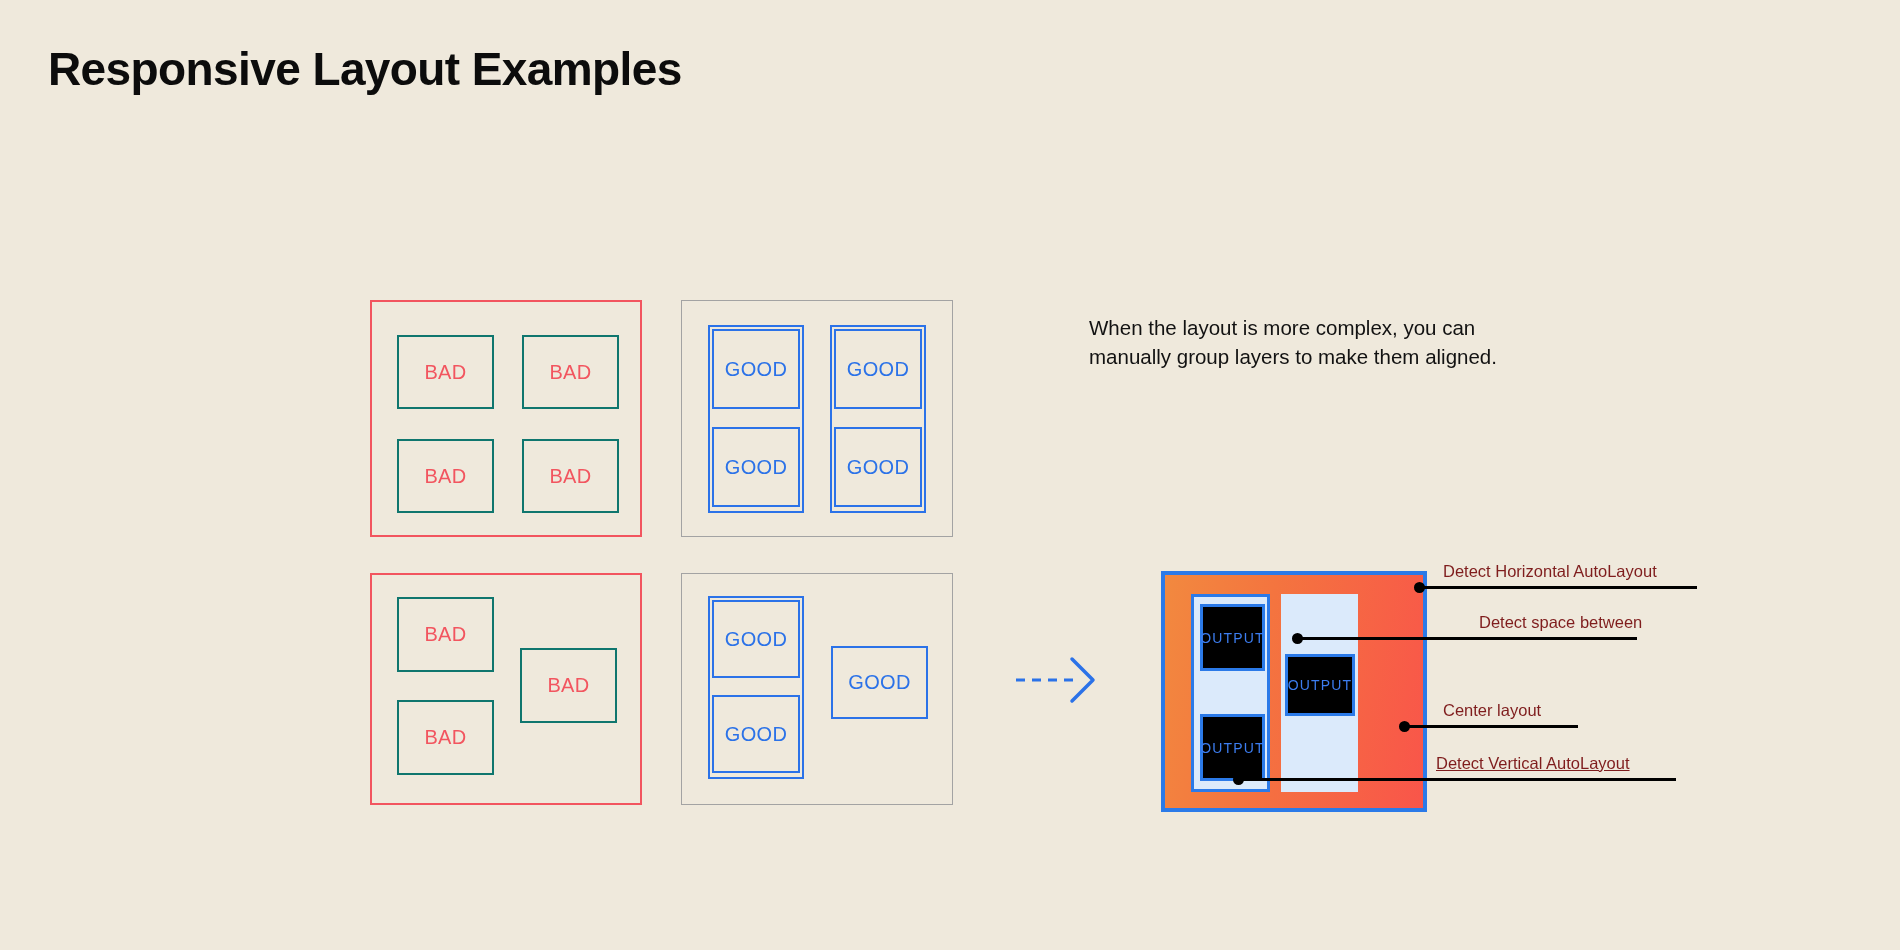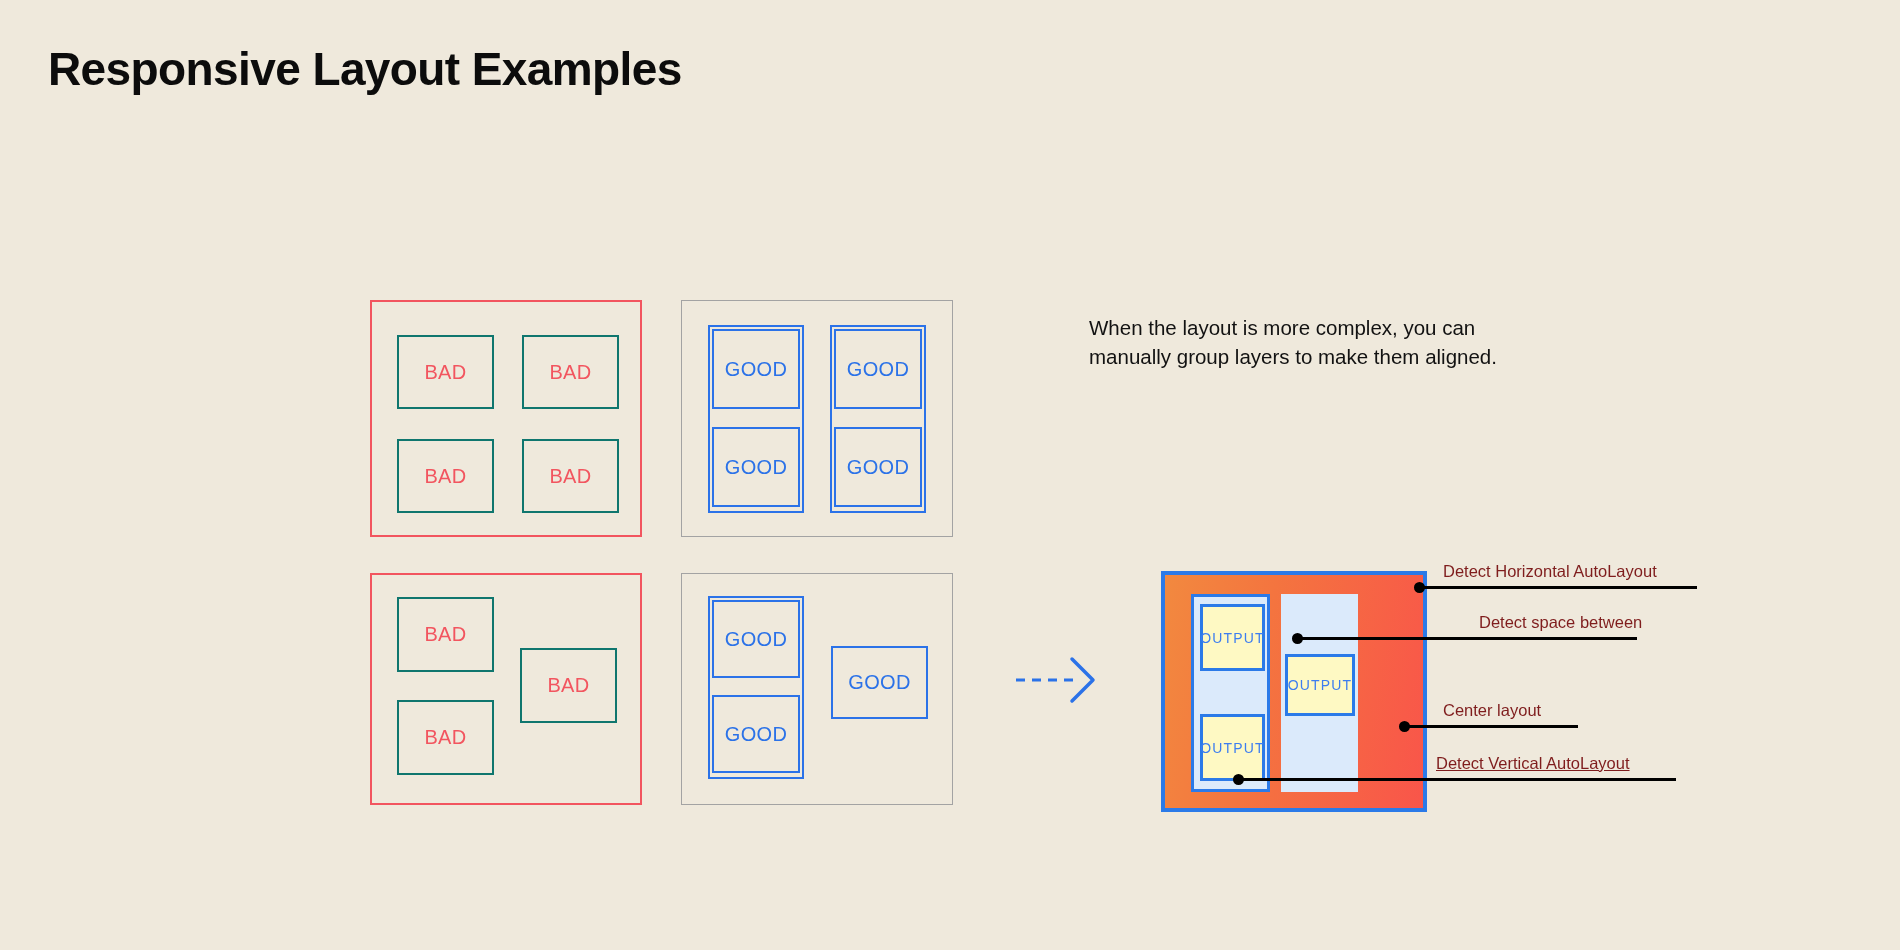--- a/index.html
+++ b/index.html
@@ -51,21 +51,21 @@
     border: 4px solid #2b7ae8;
     background: linear-gradient(100deg, #f2893f 0%, #f4743f 38%, #f9554a 100%);
   }
   .panel {
     position: absolute;
     background: #dbeafb;
   }
   .panel-outline { border: 3px solid #2b7ae8; }
   .out-box {
     position: absolute;
-    background: #fef9c3;
+    background: #000000;
     border: 3px solid #2b7ae8;
     display: flex; align-items: center; justify-content: center;
     color: #3c7df0; font-size: 14px; letter-spacing: 1.2px;
   }
 
   
   .anno { position: absolute; }
   .anno-label {
     position: absolute;
     font-size: 16.5px; color: #7f1d1d; white-space: nowrap;

